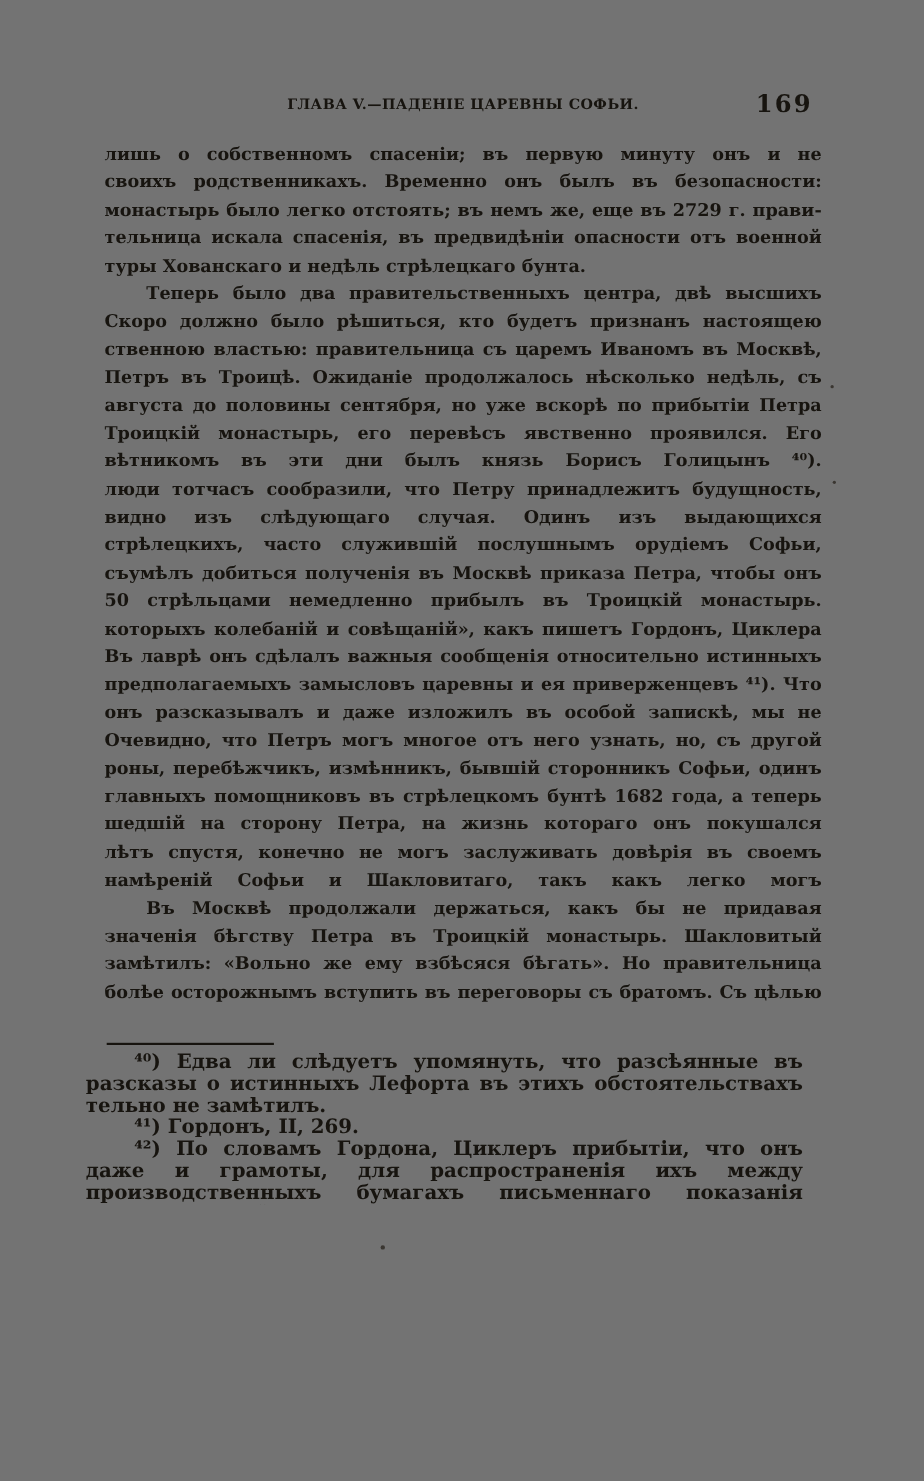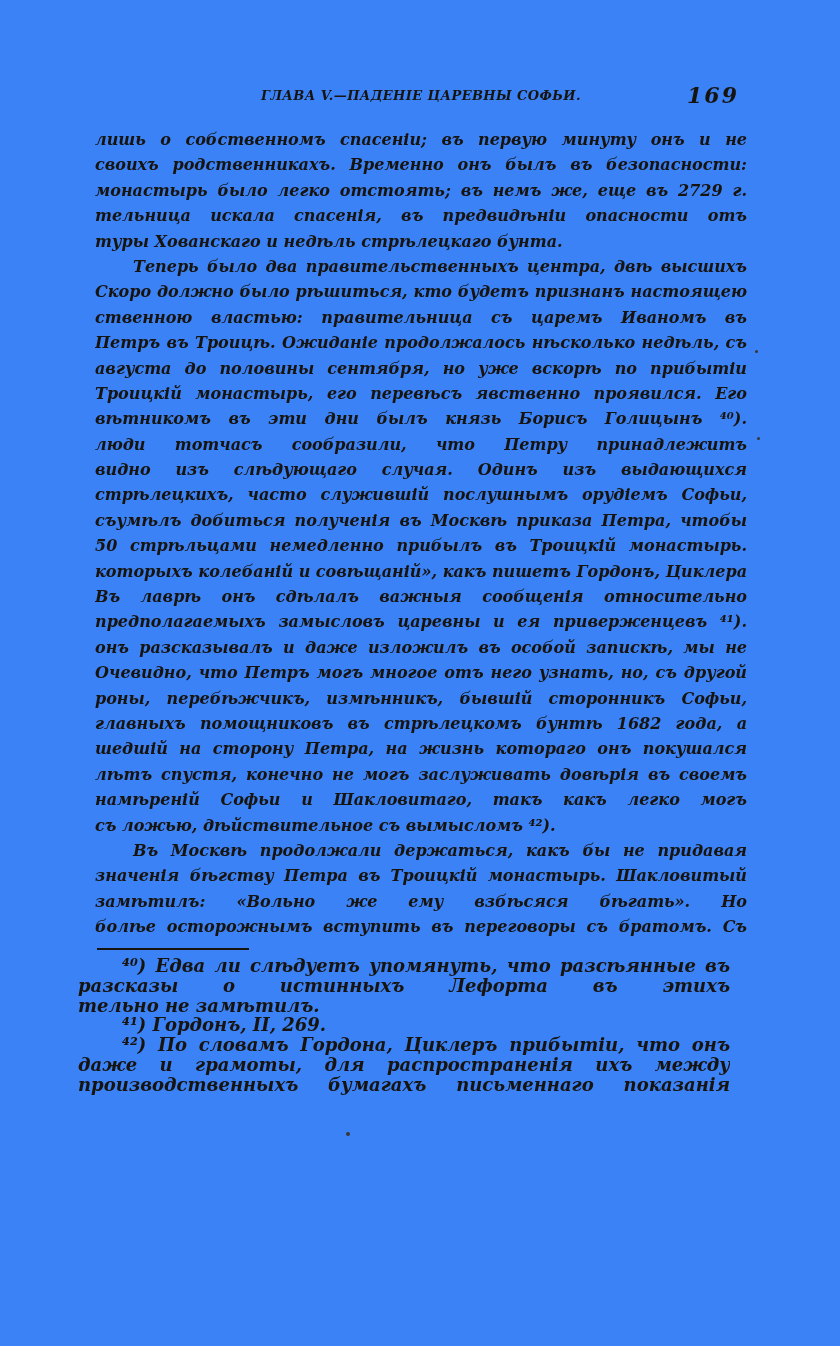--- a/index.html
+++ b/index.html
@@ -77,21 +77,21 @@
   .footnotes .line.indent { text-indent: 44px; }
   .speck {
     position: absolute;
     background: #3a3631;
     border-radius: 50%;
   }
 </style>
 </head>
 <body>
 
-<div class="page" style="background: #3b82f6; color: rgb(23, 20, 15); font-style: italic;">
+<div class="page" style="background: #737373; color: rgb(23, 20, 15);">
   <div class="header-row">
     <div class="running-title">ГЛАВА V.—ПАДЕНІЕ ЦАРЕВНЫ СОФЬИ.</div>
     <div class="page-number">169</div>
   </div>
 
   <div class="body-text" id="body-text">
       <div class="line">лишь о собственномъ спасеніи; въ первую минуту онъ и не подумалъ о</div>
       <div class="line">своихъ родственникахъ. Временно онъ былъ въ безопасности: Троицкій</div>
       <div class="line">монастырь было легко отстоять; въ немъ же, еще въ 2729 г. прави-</div>
       <div class="line">тельница искала спасенія, въ предвидѣніи опасности отъ военной дикта-</div>
@@ -111,21 +111,20 @@
       <div class="line">которыхъ колебаній и совѣщаній», какъ пишетъ Гордонъ, Циклера отпустили.</div>
       <div class="line">Въ лаврѣ онъ сдѣлалъ важныя сообщенія относительно истинныхъ или</div>
       <div class="line">предполагаемыхъ замысловъ царевны и ея приверженцевъ ⁴¹). Что именно</div>
       <div class="line">онъ разсказывалъ и даже изложилъ въ особой запискѣ, мы не знаемъ.</div>
       <div class="line">Очевидно, что Петръ могъ многое отъ него узнать, но, съ другой сто-</div>
       <div class="line">роны, перебѣжчикъ, измѣнникъ, бывшій сторонникъ Софьи, одинъ изъ ея</div>
       <div class="line">главныхъ помощниковъ въ стрѣлецкомъ бунтѣ 1682 года, а теперь пере-</div>
       <div class="line">шедшій на сторону Петра, на жизнь котораго онъ покушался нѣсколько</div>
       <div class="line">лѣтъ спустя, конечно не могъ заслуживать довѣрія въ своемъ изложеніи</div>
       <div class="line">намѣреній Софьи и Шакловитаго, такъ какъ легко могъ перемѣшать истину</div>
-      <div class="line short">съ ложью, дѣйствительное съ вымысломъ ⁴²).</div>
       <div class="line indent">Въ Москвѣ продолжали держаться, какъ бы не придавая никакого</div>
       <div class="line">значенія бѣгству Петра въ Троицкій монастырь. Шакловитый презрительно</div>
       <div class="line">замѣтилъ: «Вольно же ему взбѣсяся бѣгать». Но правительница считала</div>
       <div class="line">болѣе осторожнымъ вступить въ переговоры съ братомъ. Съ цѣлью войти</div>
     </div>
 
   <div class="fn-separator"></div>
 
   <div class="footnotes" id="footnotes">
       <div class="line indent">⁴⁰) Едва ли слѣдуетъ упомянуть, что разсѣянные въ цѣломъ рядѣ книгъ</div>

